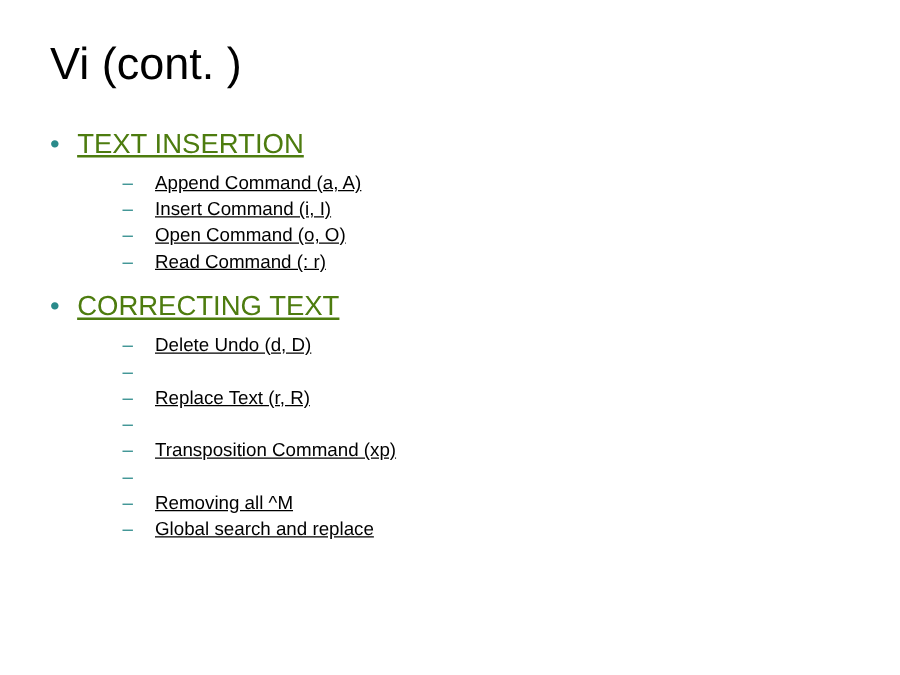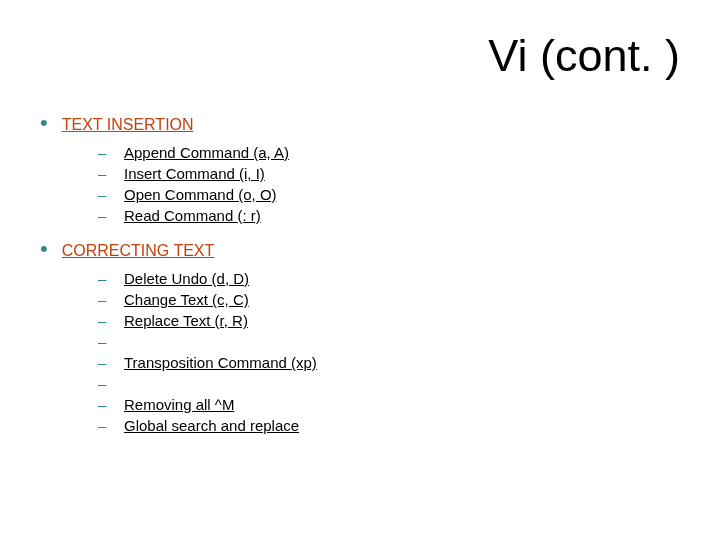--- a/index.html
+++ b/index.html
@@ -8,44 +8,44 @@
       box-sizing: border-box;
     }
     body {
       width: 720px;
       height: 540px;
       background: #ffffff;
       font-family: Arial, Helvetica, sans-serif;
       padding: 20px 40px;
     }
     .title {
-      text-align: right;
-      font-size: 45px;
+      text-align: left;
+      font-size: 36px;
       font-weight: normal;
       color: #000000;
       margin-bottom: 30px;
       margin-top: 10px;
     }
     .section {
       margin-bottom: 14px;
     }
     .section-header {
       display: flex;
       align-items: baseline;
       margin-bottom: 10px;
     }
     .bullet {
       font-size: 22px;
       color: #2a8a8a;
       margin-right: 14px;
       line-height: 1;
     }
     .section-title {
-      font-size: 16px;
-      color: #c2410c;
+      font-size: 22px;
+      color: #4d7c0f;
       text-decoration: underline;
     }
     .sub-list {
       padding-left: 58px;
     }
     .sub-item {
       display: flex;
       align-items: baseline;
       margin-bottom: 4px;
     }
@@ -96,21 +96,20 @@
     <span class="bullet">•</span>
     <span class="section-title">CORRECTING TEXT</span>
   </div>
   <div class="sub-list">
     <div class="sub-item">
       <span class="dash">–</span>
       <span class="sub-text">Delete Undo (d, D)</span>
     </div>
     <div class="sub-item">
       <span class="dash">–</span>
-      <span class="sub-text">Change Text (c, C)</span>
     </div>
     <div class="sub-item">
       <span class="dash">–</span>
       <span class="sub-text">Replace Text (r, R)</span>
     </div>
     <div class="sub-item">
       <span class="dash">–</span>
     </div>
     <div class="sub-item">
       <span class="dash">–</span>

